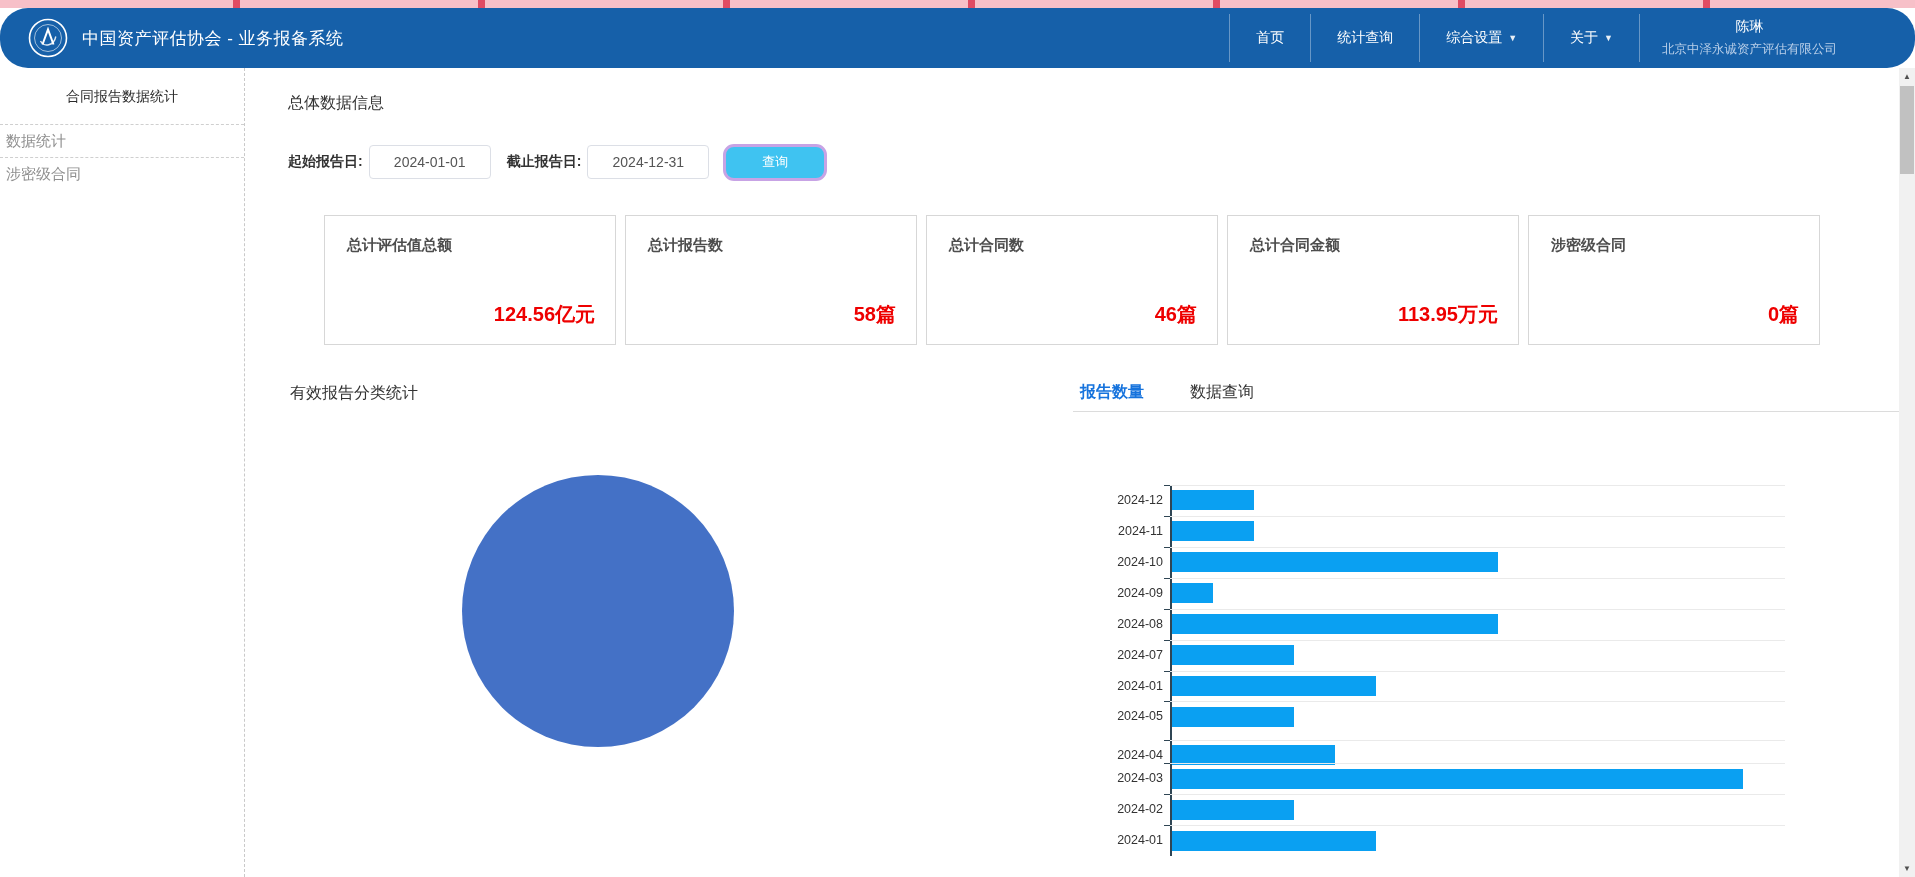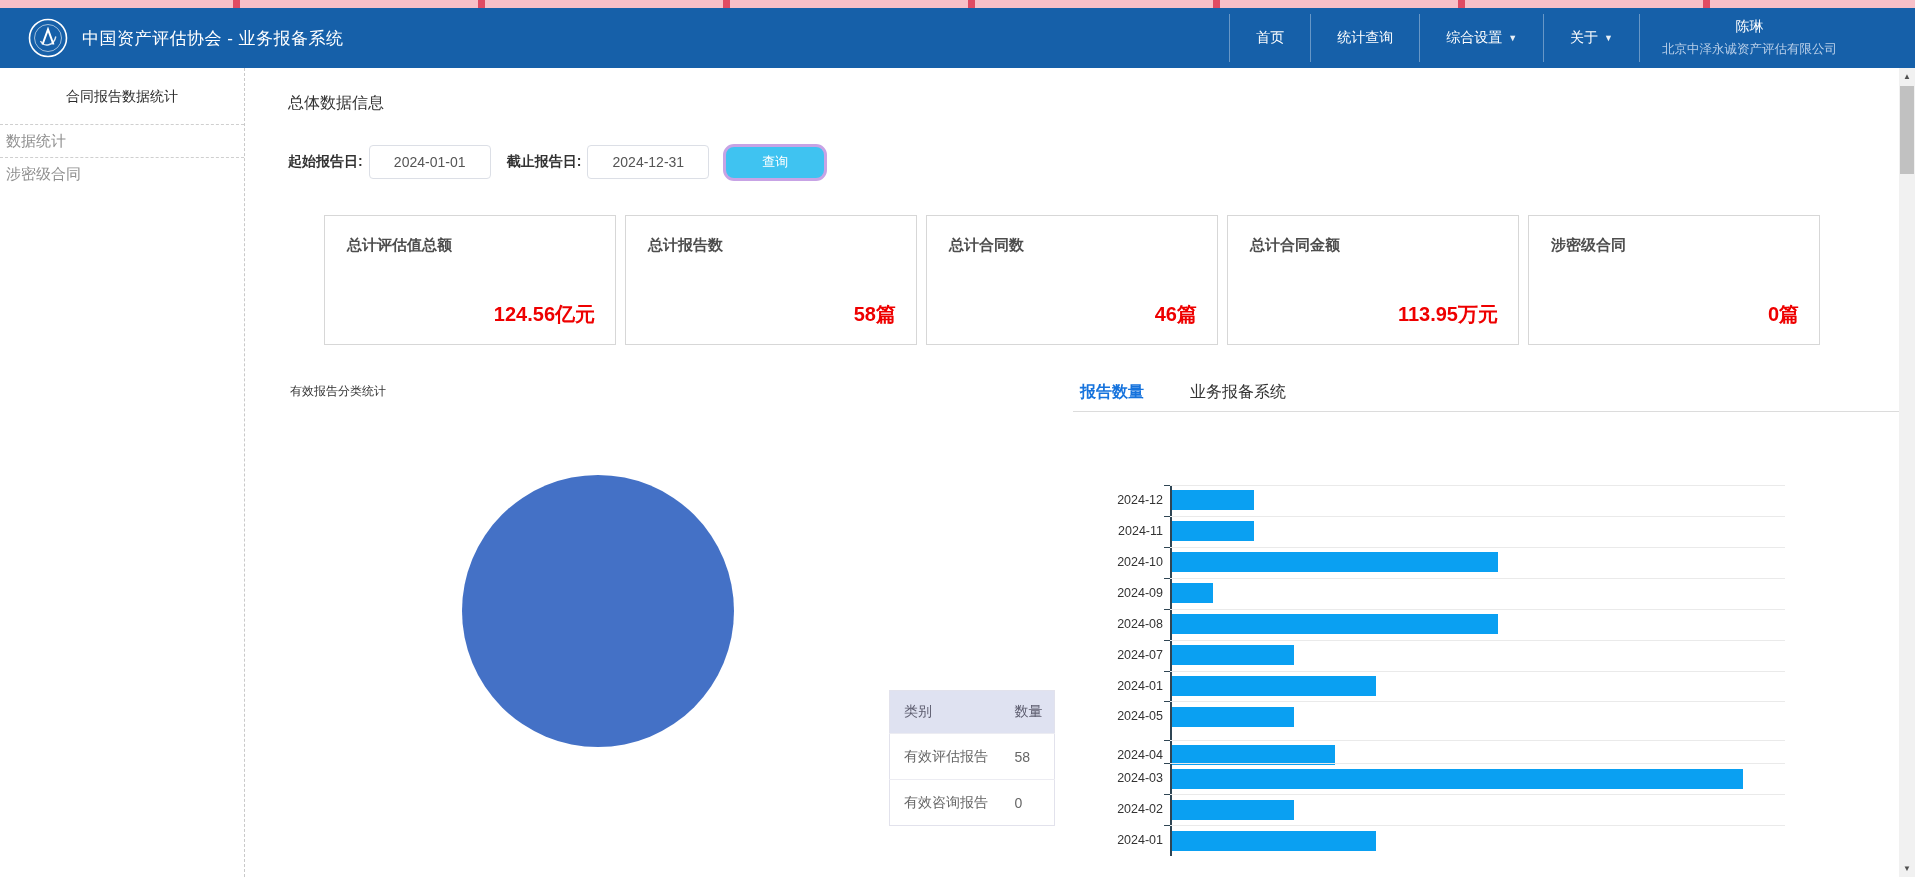--- a/index.html
+++ b/index.html
@@ -6,21 +6,21 @@
   html,body { width:1915px; height:877px; overflow:hidden; background:#fff;
     font-family:"Liberation Sans","DejaVu Sans",sans-serif; }
   #page { position:relative; width:1915px; height:877px; background:#fff; }
 
   
   .top-strip { position:absolute; left:0; top:0; width:1915px; height:8px;
     background:repeating-linear-gradient(90deg,#f7c0c8 0 233px,#e04b63 233px 240px,#f7c0c8 240px 245px); }
 
   
   .header { position:absolute; left:0; top:8px; width:1915px; height:60px; background:#1660a9;
-    display:flex; align-items:center; color:#fff; }
+    display:flex; align-items:center; color:#fff;border-radius:28px; }
   .logo { width:40px; height:40px; margin-left:28px; flex:0 0 auto; }
   .app-title { margin-left:14px; font-size:17px; letter-spacing:.5px; }
   .nav { position:absolute; right:70px; top:0; height:60px; display:flex; align-items:stretch; }
   .nav-divider { width:1px; background:rgba(255,255,255,.35); margin:6px 0; }
   .nav-item { display:flex; align-items:center; padding:0 26px; font-size:14px; cursor:pointer; white-space:nowrap; }
   .nav-item .caret { font-size:9px; margin-left:6px; opacity:.9; }
   .user-block { display:flex; flex-direction:column; justify-content:center; align-items:center; padding:0 8px 0 22px; }
   .user-name { font-size:14px; color:#fff; margin-bottom:5px; }
   .user-company { font-size:12.5px; color:#b9cfe9; }
 
@@ -43,21 +43,21 @@
   .filter-label.second { margin-left:16px; }
   .query-btn { margin-left:14px; width:104px; height:37px; background:#3fc3f1; color:#fff; font-size:13px;
     border:3px solid #c7a3e5; border-radius:11px; cursor:pointer;
     font-family:"Liberation Sans","DejaVu Sans",sans-serif; }
 
   .cards-row { position:absolute; left:324px; top:215px; width:1496px; display:flex; gap:9px; }
   .stat-card { flex:1 1 0; height:130px; background:#fff; border:1px solid #d7d7d7; position:relative; }
   .stat-card .card-title { position:absolute; left:22px; top:20px; font-size:15px; font-weight:600; color:#4d4d4d; }
   .stat-card .card-value { position:absolute; right:20px; bottom:16px; font-size:20px; font-weight:bold; color:#ee0000; }
 
-  .pie-section-title { position:absolute; left:290px; top:383px; font-size:12px; color:#333; }
+  .pie-section-title { position:absolute; left:290px; top:383px; font-size:16px; color:#333; }
   .tabs { position:absolute; left:1080px; top:382px; display:flex; gap:46px; }
   .tab { font-size:16px; color:#333; cursor:pointer; }
   .tab.active { color:#1673dd; font-weight:bold; }
   .tabs-underline { position:absolute; left:1073px; top:411px; width:826px; height:1px; background:#dcdcdc; }
 
   .pie-circle { position:absolute; left:462px; top:475px; width:272px; height:272px; border-radius:50%; }
 
   
   .mini-table { position:absolute; left:889px; top:690px; width:166px; border:1px solid #e2e2ec;
     border-collapse:collapse; font-size:14px; }
@@ -155,44 +155,26 @@
       <div class="stat-card">
         <div class="card-title">涉密级合同</div>
         <div class="card-value">0篇</div>
       </div>
     </div>
 
   <div class="pie-section-title">有效报告分类统计</div>
 
   <div class="tabs" id="chart-tabs">
       <div class="tab active">报告数量</div>
-      <div class="tab">业务报备系统</div>
+      <div class="tab">数据查询</div>
     </div>
   <div class="tabs-underline"></div>
 
   <div class="pie-circle" style="background: rgb(68, 113, 198);"></div>
 
-  <table class="mini-table">
-    <thead>
-      <tr>
-        <th>类别</th>
-        <th class="num-col">数量</th>
-      </tr>
-    </thead>
-    <tbody id="mini-table-body">
-        <tr>
-          <td>有效评估报告</td>
-          <td class="num-col">58</td>
-        </tr>
-        <tr>
-          <td>有效咨询报告</td>
-          <td class="num-col">0</td>
-        </tr>
-      </tbody>
-  </table>
 
   <div class="bar-chart" id="bar-chart">
     <div class="bc-axis"></div>
   <div class="bc-row" style="top: 0px; height: 30.9167px;">
         <div class="bc-grid"></div>
         <div class="bc-tick"></div>
         <div class="bc-label" style="line-height: 30.9167px;">2024-12</div>
         <div class="bc-bar" style="top: 5.45833px; width: 82px; background: rgb(10, 160, 242);"></div>
       </div>
       <div class="bc-row" style="top: 30.9167px; height: 30.9167px;">

